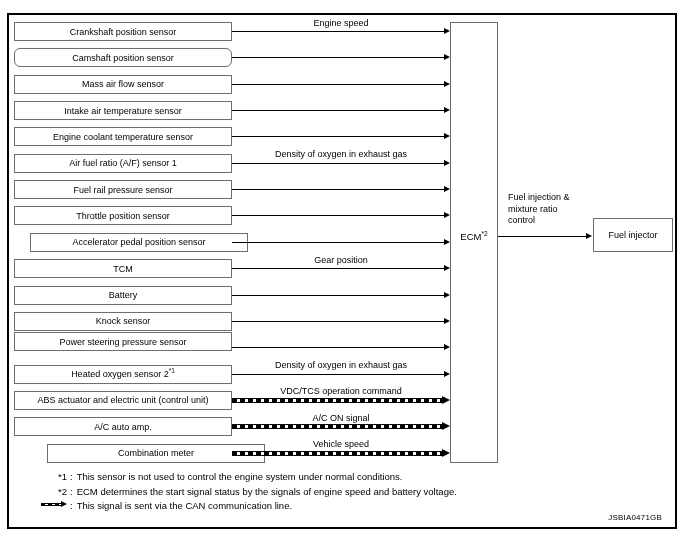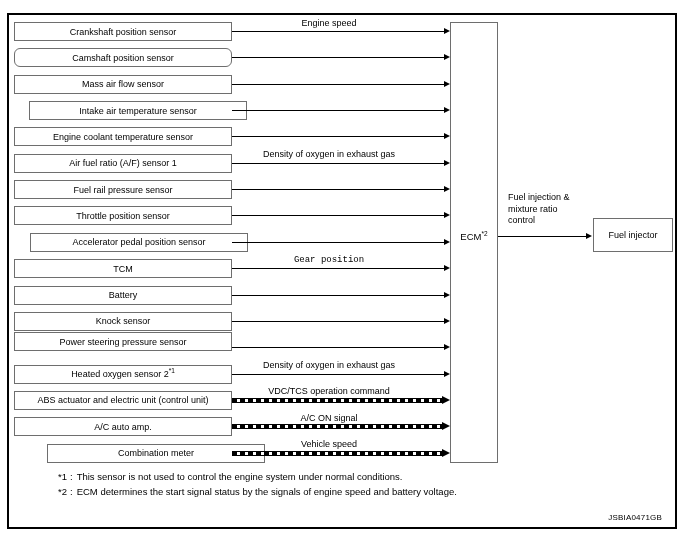--- a/index.html
+++ b/index.html
@@ -26,21 +26,21 @@
     border-top:1px solid #000;border-bottom:1px solid #000;
     background:repeating-linear-gradient(90deg,#000 0 5px,#fff 5px 8px);
   }
   .ah{
     position:absolute;width:0;height:0;
     border-left:6px solid #000;border-top:3.5px solid transparent;border-bottom:3.5px solid transparent;
   }
   .ah.big{border-left:8px solid #000;border-top:4.5px solid transparent;border-bottom:4.5px solid transparent;}
   
   .sig{
-    position:absolute;left:220px;width:218px;text-align:center;
+    position:absolute;left:232px;width:218px;text-align:center;
     font-size:9px;line-height:11px;white-space:nowrap;
   }
   
   #ecm-box{
     position:absolute;left:450px;top:22px;width:48px;height:441px;box-sizing:border-box;
     border:1px solid #6e6e6e;background:#fff;
   }
   #ecm-label{position:absolute;left:450px;top:231px;width:48px;text-align:center;font-size:9.5px;line-height:12px;}
   
   #out-line{position:absolute;left:498px;top:235.5px;width:88px;height:1px;background:#000;}
@@ -83,21 +83,21 @@
       <div class="sbox" style="top: 48.35px; border-radius: 6px;">
         <span>Camshaft position sensor</span>
       </div>
       <div class="sline" style="left: 232px; width: 212px; top: 57.35px;"></div>
       <div class="ah" style="left: 444px; top: 54.35px;"></div>
       <div class="sbox" style="top: 74.7px;">
         <span>Mass air flow sensor</span>
       </div>
       <div class="sline" style="left: 232px; width: 212px; top: 83.7px;"></div>
       <div class="ah" style="left: 444px; top: 80.7px;"></div>
-      <div class="sbox" style="top: 101.05px; margin-left: 15px;">
+      <div class="sbox" style="top: 101.05px;">
         <span>Intake air temperature sensor</span>
       </div>
       <div class="sline" style="left: 232px; width: 212px; top: 110.05px;"></div>
       <div class="ah" style="left: 444px; top: 107.05px;"></div>
       <div class="sbox" style="top: 127.4px;">
         <span>Engine coolant temperature sensor</span>
       </div>
       <div class="sline" style="left: 232px; width: 212px; top: 136.4px;"></div>
       <div class="ah" style="left: 444px; top: 133.4px;"></div>
       <div class="sbox" style="top: 153.75px;">
@@ -119,21 +119,21 @@
       <div class="sbox" style="top: 232.8px; margin-left: 16px;">
         <span>Accelerator pedal position sensor</span>
       </div>
       <div class="sline" style="left: 232px; width: 212px; top: 241.8px;"></div>
       <div class="ah" style="left: 444px; top: 238.8px;"></div>
       <div class="sbox" style="top: 259.15px;">
         <span>TCM</span>
       </div>
       <div class="sline" style="left: 232px; width: 212px; top: 268.15px;"></div>
       <div class="ah" style="left: 444px; top: 265.15px;"></div>
-      <div class="sig" style="top: 254.65px; font-family: Liberation Mono, monospace;">Gear position</div>
+      <div class="sig" style="top: 254.65px;">Gear position</div>
       <div class="sbox" style="top: 285.5px;">
         <span>Battery</span>
       </div>
       <div class="sline" style="left: 232px; width: 212px; top: 294.5px;"></div>
       <div class="ah" style="left: 444px; top: 291.5px;"></div>
       <div class="sbox" style="top: 311.85px;">
         <span>Knock sensor</span>
       </div>
       <div class="sline" style="left: 232px; width: 212px; top: 320.85px;"></div>
       <div class="ah" style="left: 444px; top: 317.85px;"></div>
@@ -178,16 +178,17 @@
     <div>mixture ratio</div>
     <div>control</div>
   </div>
   <div id="injector-box">
     <span>Fuel injector</span>
   </div>
 
   <div id="notes">
     <div class="note"><span class="nmark">*1</span><span class="ncolon">:</span><span class="ntext">This sensor is not used to control the engine system under normal conditions.</span></div>
     <div class="note"><span class="nmark">*2</span><span class="ncolon">:</span><span class="ntext">ECM determines the start signal status by the signals of engine speed and battery voltage.</span></div>
+    <div class="note"><span class="nmark"><span class="can-icon"><span class="can-seg"></span><span class="can-tip"></span></span></span><span class="ncolon">:</span><span class="ntext">This signal is sent via the CAN communication line.</span></div>
   </div>
 
   <div id="figid">JSBIA0471GB</div>
 </div>
 
 </body></html>

